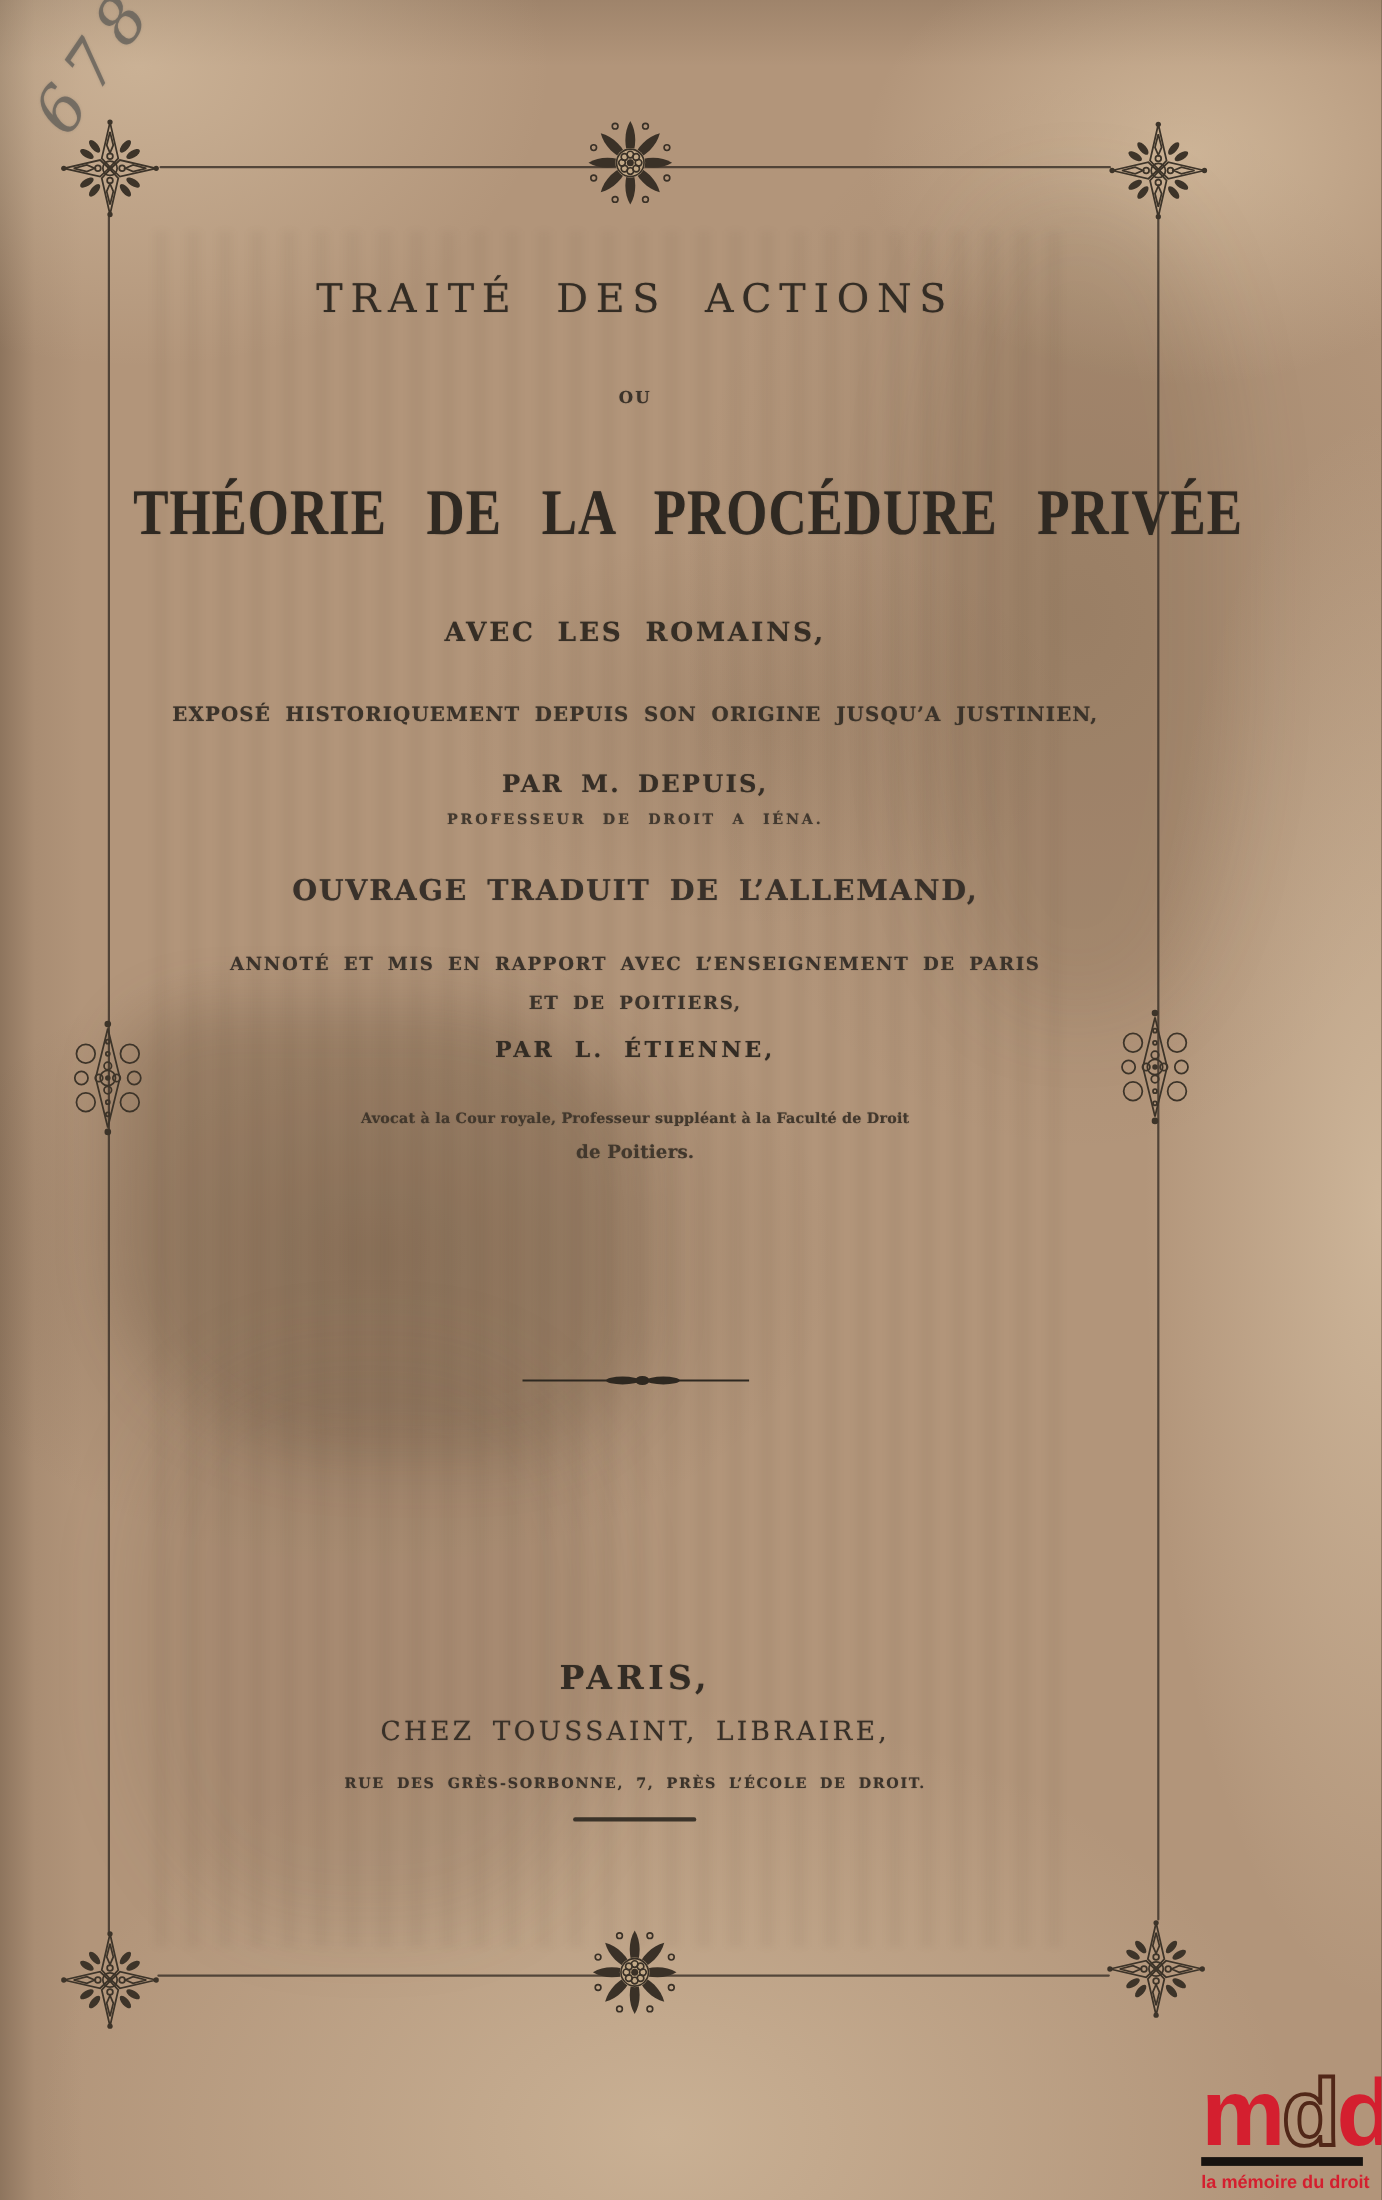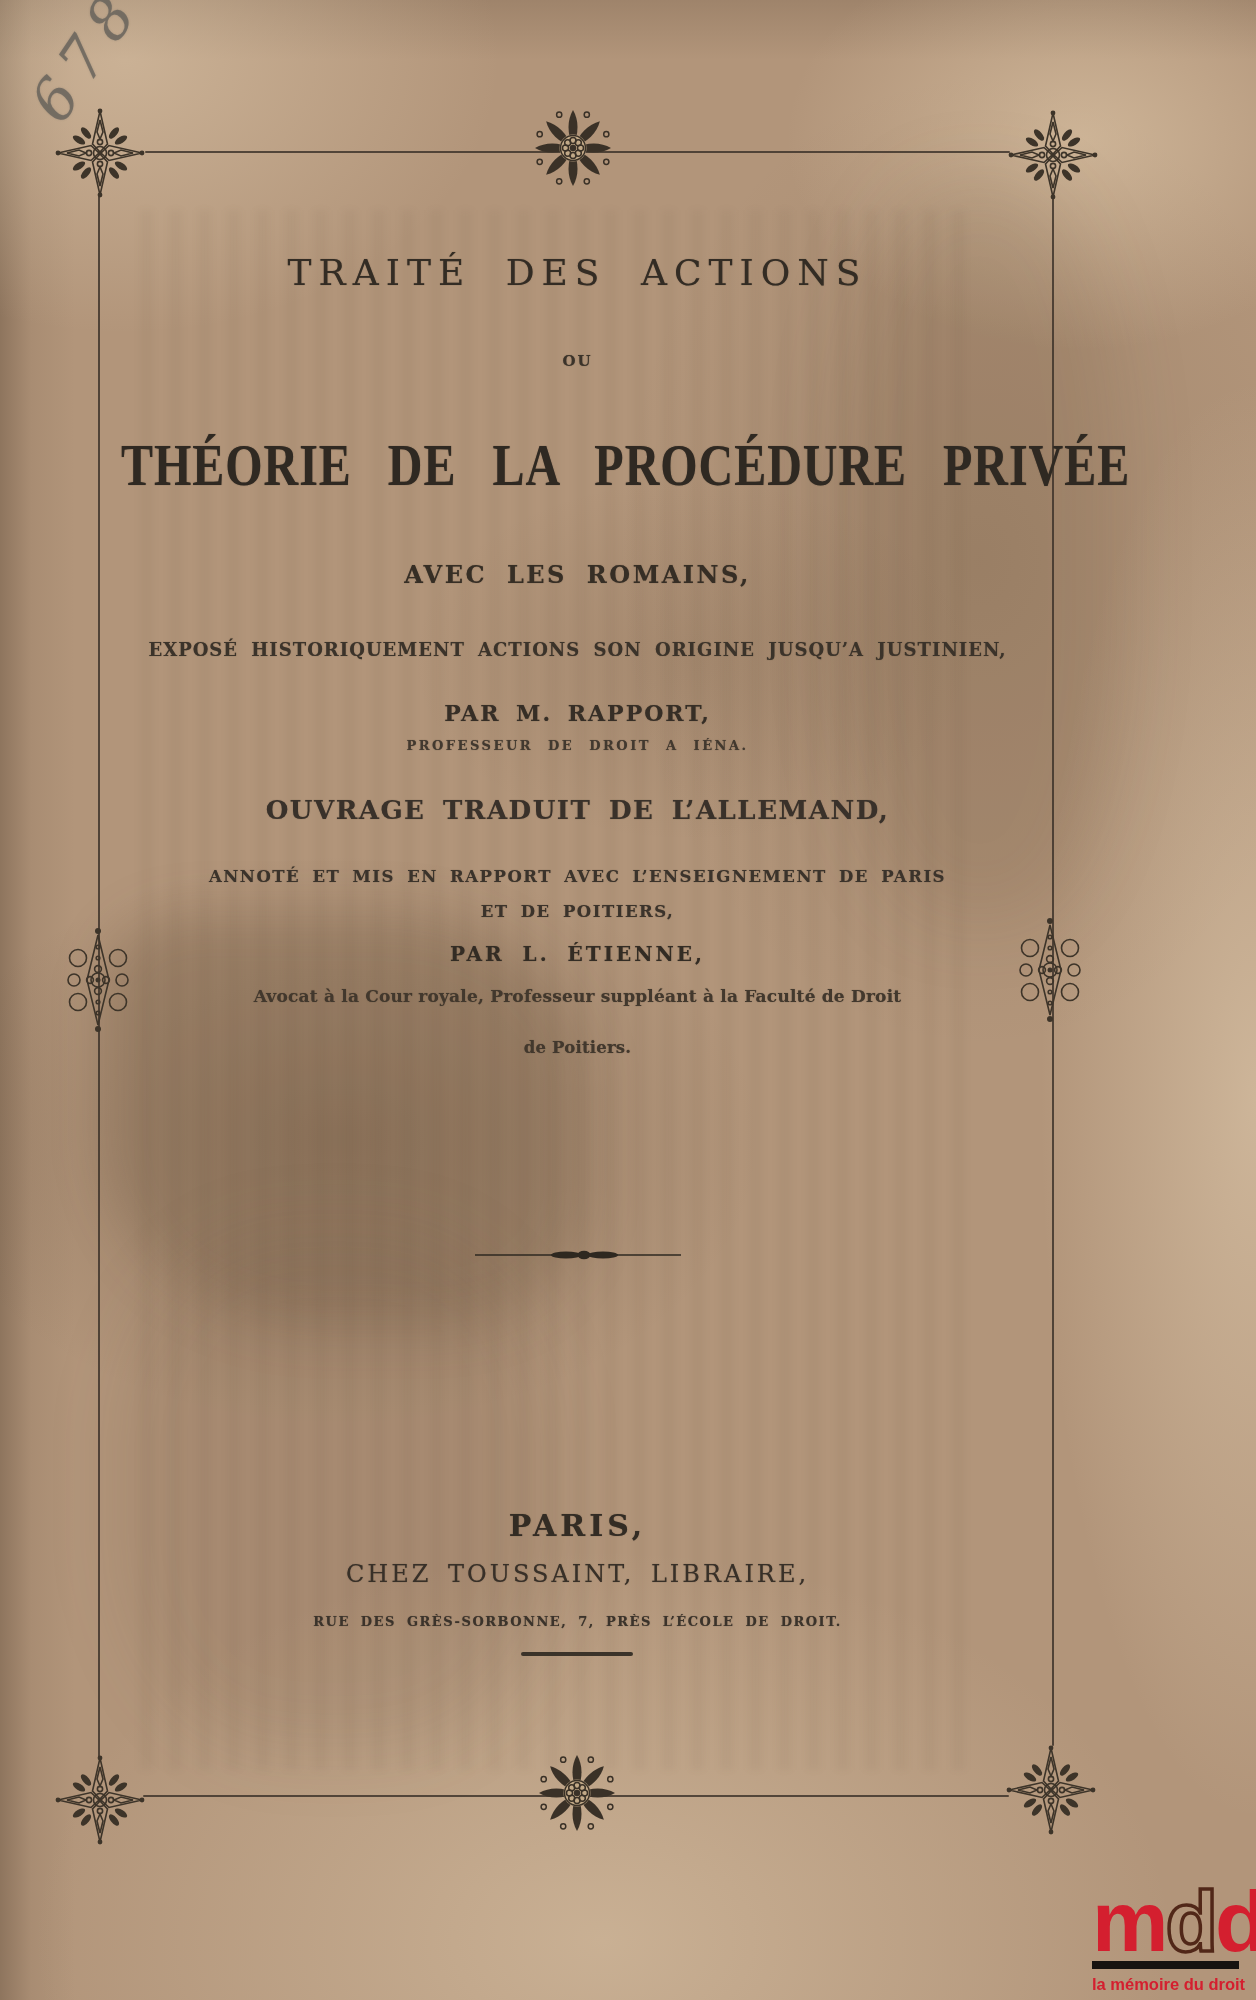--- a/index.html
+++ b/index.html
@@ -47,21 +47,21 @@
                font-family:"Liberation Serif","DejaVu Serif",serif;}
   .main-title .stretch{display:inline-block;transform:scale(.96,1.18);transform-origin:center;}
   .subtitle   {top:560px;  font-size:24px; font-weight:bold; letter-spacing:2.5px; word-spacing:9px; color:#362e25;}
   .exposition {top:639px;  font-size:18px; font-weight:bold; letter-spacing:1px;   word-spacing:6px; color:#3b332a;}
   .author1    {top:700px;  font-size:22px; font-weight:bold; letter-spacing:2px;   word-spacing:6px; color:#362e26;}
   .author1-t  {top:738px;  font-size:13px; font-weight:bold; letter-spacing:2.5px; word-spacing:8px; color:#42392f;}
   .transnote  {top:795px;  font-size:26px; font-weight:bold; letter-spacing:1.5px; word-spacing:7px; color:#39312a;}
   .annot1     {top:867px;  font-size:16.5px;font-weight:bold;letter-spacing:1.5px; word-spacing:5px; color:#3b332b;}
   .annot2     {top:902px;  font-size:16.5px;font-weight:bold;letter-spacing:1.5px; word-spacing:5px; color:#3b332b;}
   .author2    {top:942px;  font-size:20px; font-weight:bold; letter-spacing:3px;   word-spacing:8px; color:#332c24;}
-  .author2-t1 {top:986px; font-size:17px;font-weight:bold;letter-spacing:.2px;  color:#42382d;}
+  .author2-t1 {top:1010px; font-size:13px;font-weight:bold;letter-spacing:.2px;  color:#42382d;}
   .author2-t2 {top:1038px; font-size:16.5px;font-weight:bold;letter-spacing:.2px;  color:#42382d;}
   .city       {top:1508px; font-size:30px; font-weight:bold; letter-spacing:4px; color:#332c24;}
   .publisher  {top:1560px; font-size:24px; letter-spacing:3px; word-spacing:6px; color:#383028;}
   .address    {top:1614px; font-size:13px; font-weight:bold; letter-spacing:1.5px; word-spacing:5px; color:#3b332b;}
   .year       {top:1682px; font-size:32px; font-weight:bold; letter-spacing:3px; color:#332c24;}
   .divider-wrap{position:absolute;left:100px;top:1247px;width:955px;text-align:center;}
   .imprint-rule{position:absolute;left:521px;top:1652px;width:112px;height:3.5px;background:#2e2820;border-radius:2px;opacity:.9;}
   
   .handwritten{
     position:absolute;left:6px;top:20px;width:160px;text-align:center;
@@ -228,22 +228,22 @@
       <use href="#mid-diamond" xlink:href="#mid-diamond"></use>
     </svg>
   <svg class="orn" style="left:1015px;top:915px" width="70" height="110">
       <use href="#mid-diamond" xlink:href="#mid-diamond"></use>
     </svg>
 
   <div class="tline half-title">TRAITÉ DES ACTIONS</div>
   <div class="tline ou">OU</div>
   <div class="tline main-title"><span class="stretch">THÉORIE DE LA PROCÉDURE PRIVÉE</span></div>
   <div class="tline subtitle">AVEC LES ROMAINS,</div>
-  <div class="tline exposition">EXPOSÉ HISTORIQUEMENT ACTIONS SON ORIGINE JUSQU’A JUSTINIEN,</div>
-  <div class="tline author1">PAR M. RAPPORT,</div>
+  <div class="tline exposition">EXPOSÉ HISTORIQUEMENT DEPUIS SON ORIGINE JUSQU’A JUSTINIEN,</div>
+  <div class="tline author1">PAR M. DEPUIS,</div>
   <div class="tline author1-t">PROFESSEUR DE DROIT A IÉNA.</div>
   <div class="tline transnote">OUVRAGE TRADUIT DE L’ALLEMAND,</div>
   <div class="tline annot1">ANNOTÉ ET MIS EN RAPPORT AVEC L’ENSEIGNEMENT DE PARIS</div>
   <div class="tline annot2">ET DE POITIERS,</div>
   <div class="tline author2">PAR L. ÉTIENNE,</div>
   <div class="tline author2-t1">Avocat à la Cour royale, Professeur suppléant à la Faculté de Droit</div>
   <div class="tline author2-t2">de Poitiers.</div>
 
   <div class="divider-wrap">
     <svg width="210" height="14">

